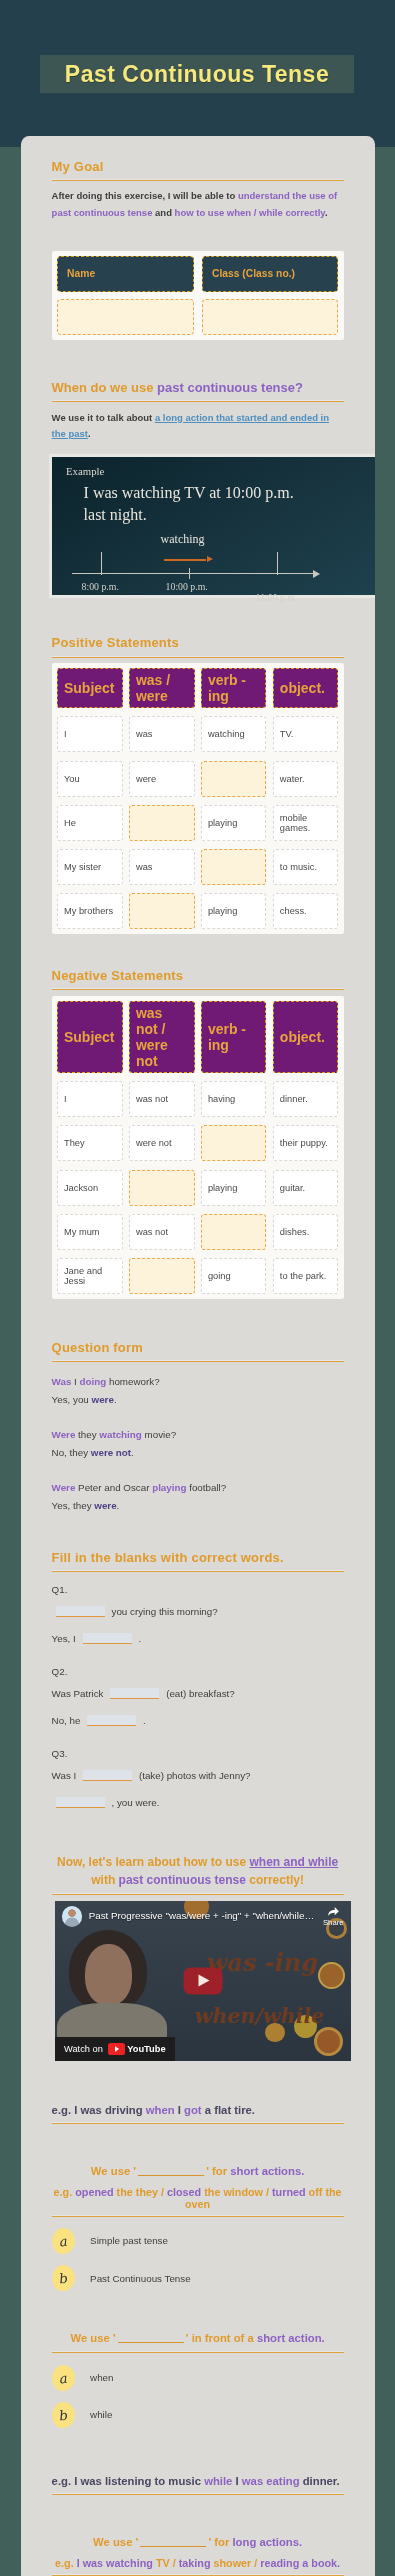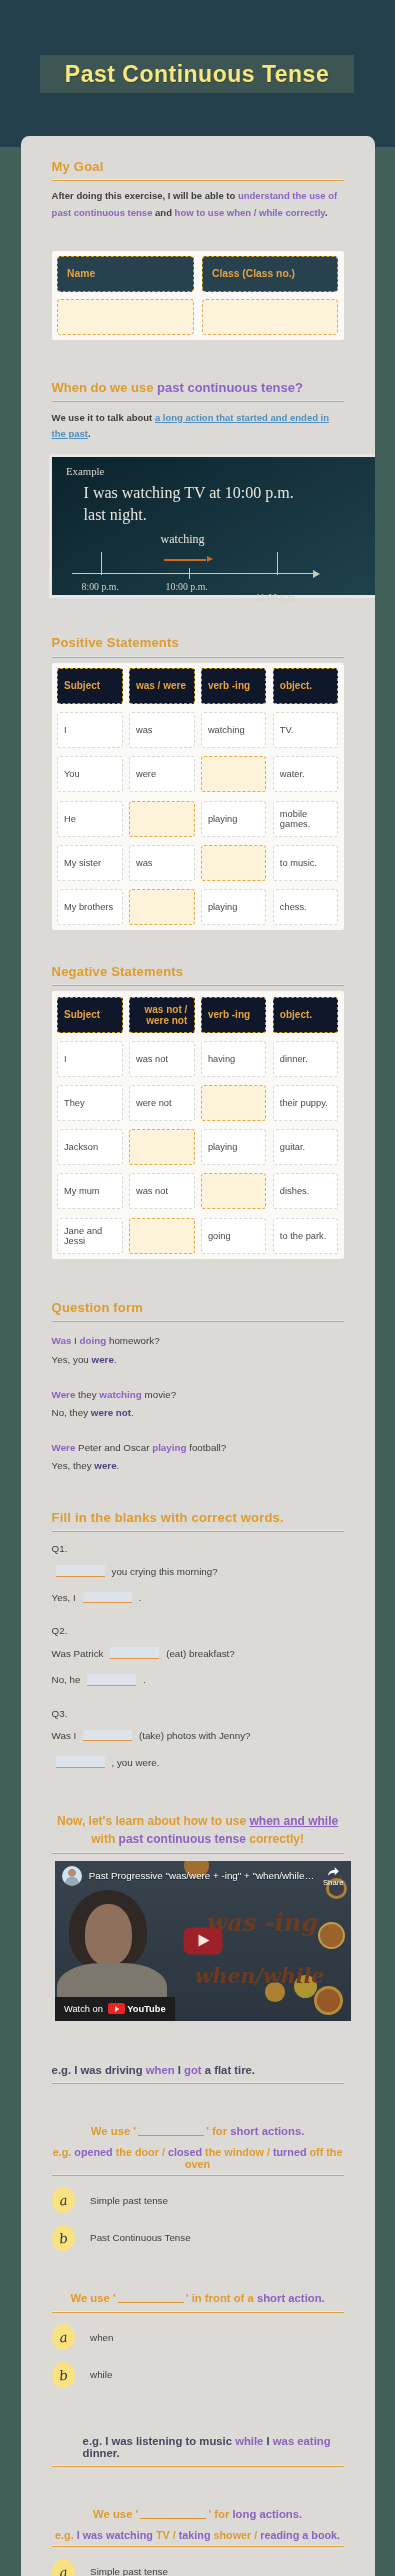--- a/index.html
+++ b/index.html
@@ -89,21 +89,21 @@
   .s-neg{margin-top:34px;}
   .tbl{
     margin-top:5.2px;background:#faf9f6;border-radius:2.1px;padding:5.2px;
     display:grid;grid-template-columns:repeat(4,1fr);column-gap:6.2px;row-gap:8.2px;
   }
   .cell{
     border:1px dashed #d8d8d6;background:#fff;border-radius:3.1px;min-height:36px;
     display:flex;align-items:center;padding:3.1px 6.2px;font-size:9.3px;color:#4a4a4a;box-sizing:border-box;
   }
   .cell.head{
-    background:#0f172a;border:1.5px dashed #d9a520;color:#e8a33d;font-weight:bold;font-size:10px;text-align:right;
+    background:#701a75;border:1.5px dashed #d9a520;color:#e8a33d;font-weight:bold;font-size:14px;
   }
   .cell.blank{background:#fdf3da;border:1px dashed #e8a94a;}
   
   .s-qform{margin-top:41px;}
   .qa-q{margin-top:24px;font-size:9.8px;color:#3e3e3e;}
   .qa-q:first-child{margin-top:13.4px;}
   .qa-a{margin-top:7.2px;font-size:9.8px;color:#3e3e3e;}
   
   .s-fillw{margin-top:39px;}
   .fill-q{margin-top:17.5px;}
@@ -147,21 +147,21 @@
   .watch-bar{
     position:absolute;left:0;bottom:0;height:24px;background:#1d1d1d;
     display:flex;align-items:center;gap:5.2px;padding:0 9.3px;color:#fff;font-size:9.3px;
   }
   .yt-logo{display:flex;align-items:center;gap:2.6px;font-weight:bold;font-size:9.3px;color:#fff;}
   .yt-badge{width:16.5px;height:11.3px;background:#e22;border-radius:2.6px;display:flex;align-items:center;justify-content:center;}
   .yt-badge .play-tri{border-left-width:4.6px;border-top-width:3.1px;border-bottom-width:3.1px;margin-left:1px;border-left-color:#fff;}
   
   .eg-line{font-size:11.3px;}
   .eg1{margin-top:43px;}
-  .eg2{margin-top:47px;margin-left:31px;}
+  .eg2{margin-top:47px;}
   .eg-line + .divider{margin-top:7.2px;}
   .quiz-block{margin-top:38px;text-align:center;}
   .quiz-prompt{font-size:11.3px;line-height:1.6;}
   .quiz-eg{font-size:10.8px;margin-top:6.2px;}
   .quiz-block .divider{margin-top:5.2px;}
   .option-row{margin-top:11.3px;display:flex;align-items:center;gap:15.5px;}
   .opt-key{
     width:23px;height:26px;background:#f9e27f;flex:0 0 23px;
     border-radius:52% 48% 55% 45% / 55% 50% 50% 45%;
     display:flex;align-items:center;justify-content:center;
@@ -341,21 +341,21 @@
         <span>YouTube</span>
       </span>
     </div>
   </div>
 
   <p class="eg-line eg1"><span class="seg-n">e.g. I was driving </span><span class="seg-p">when</span><span class="seg-n">  I </span><span class="seg-p">got</span><span class="seg-n">  a flat tire.</span></p>
   <div class="divider"></div>
 
   <div class="quiz-block">
     <p class="quiz-prompt"><span class="seg-o">We use '</span><span class="blank-line"></span><span class="seg-o">' for </span><span class="seg-p">short actions.</span></p>
-    <p class="quiz-eg"><span class="seg-o">e.g. </span><span class="seg-p">opened</span><span class="seg-o"> the door / </span><span class="seg-p">closed</span><span class="seg-o"> the window / </span><span class="seg-p">turned</span><span class="seg-o"> off the oven</span></p>
+    <p class="quiz-eg"><span class="seg-o">e.g. </span><span class="seg-p">opened</span><span class="seg-o"> the they / </span><span class="seg-p">closed</span><span class="seg-o"> the window / </span><span class="seg-p">turned</span><span class="seg-o"> off the oven</span></p>
     <div class="divider"></div>
     <div>
         <div class="option-row">
           <span class="opt-key">a</span>
           <span class="opt-label">Simple past tense</span>
         </div>
         <div class="option-row">
           <span class="opt-key">b</span>
           <span class="opt-label">Past Continuous Tense</span>
         </div>

